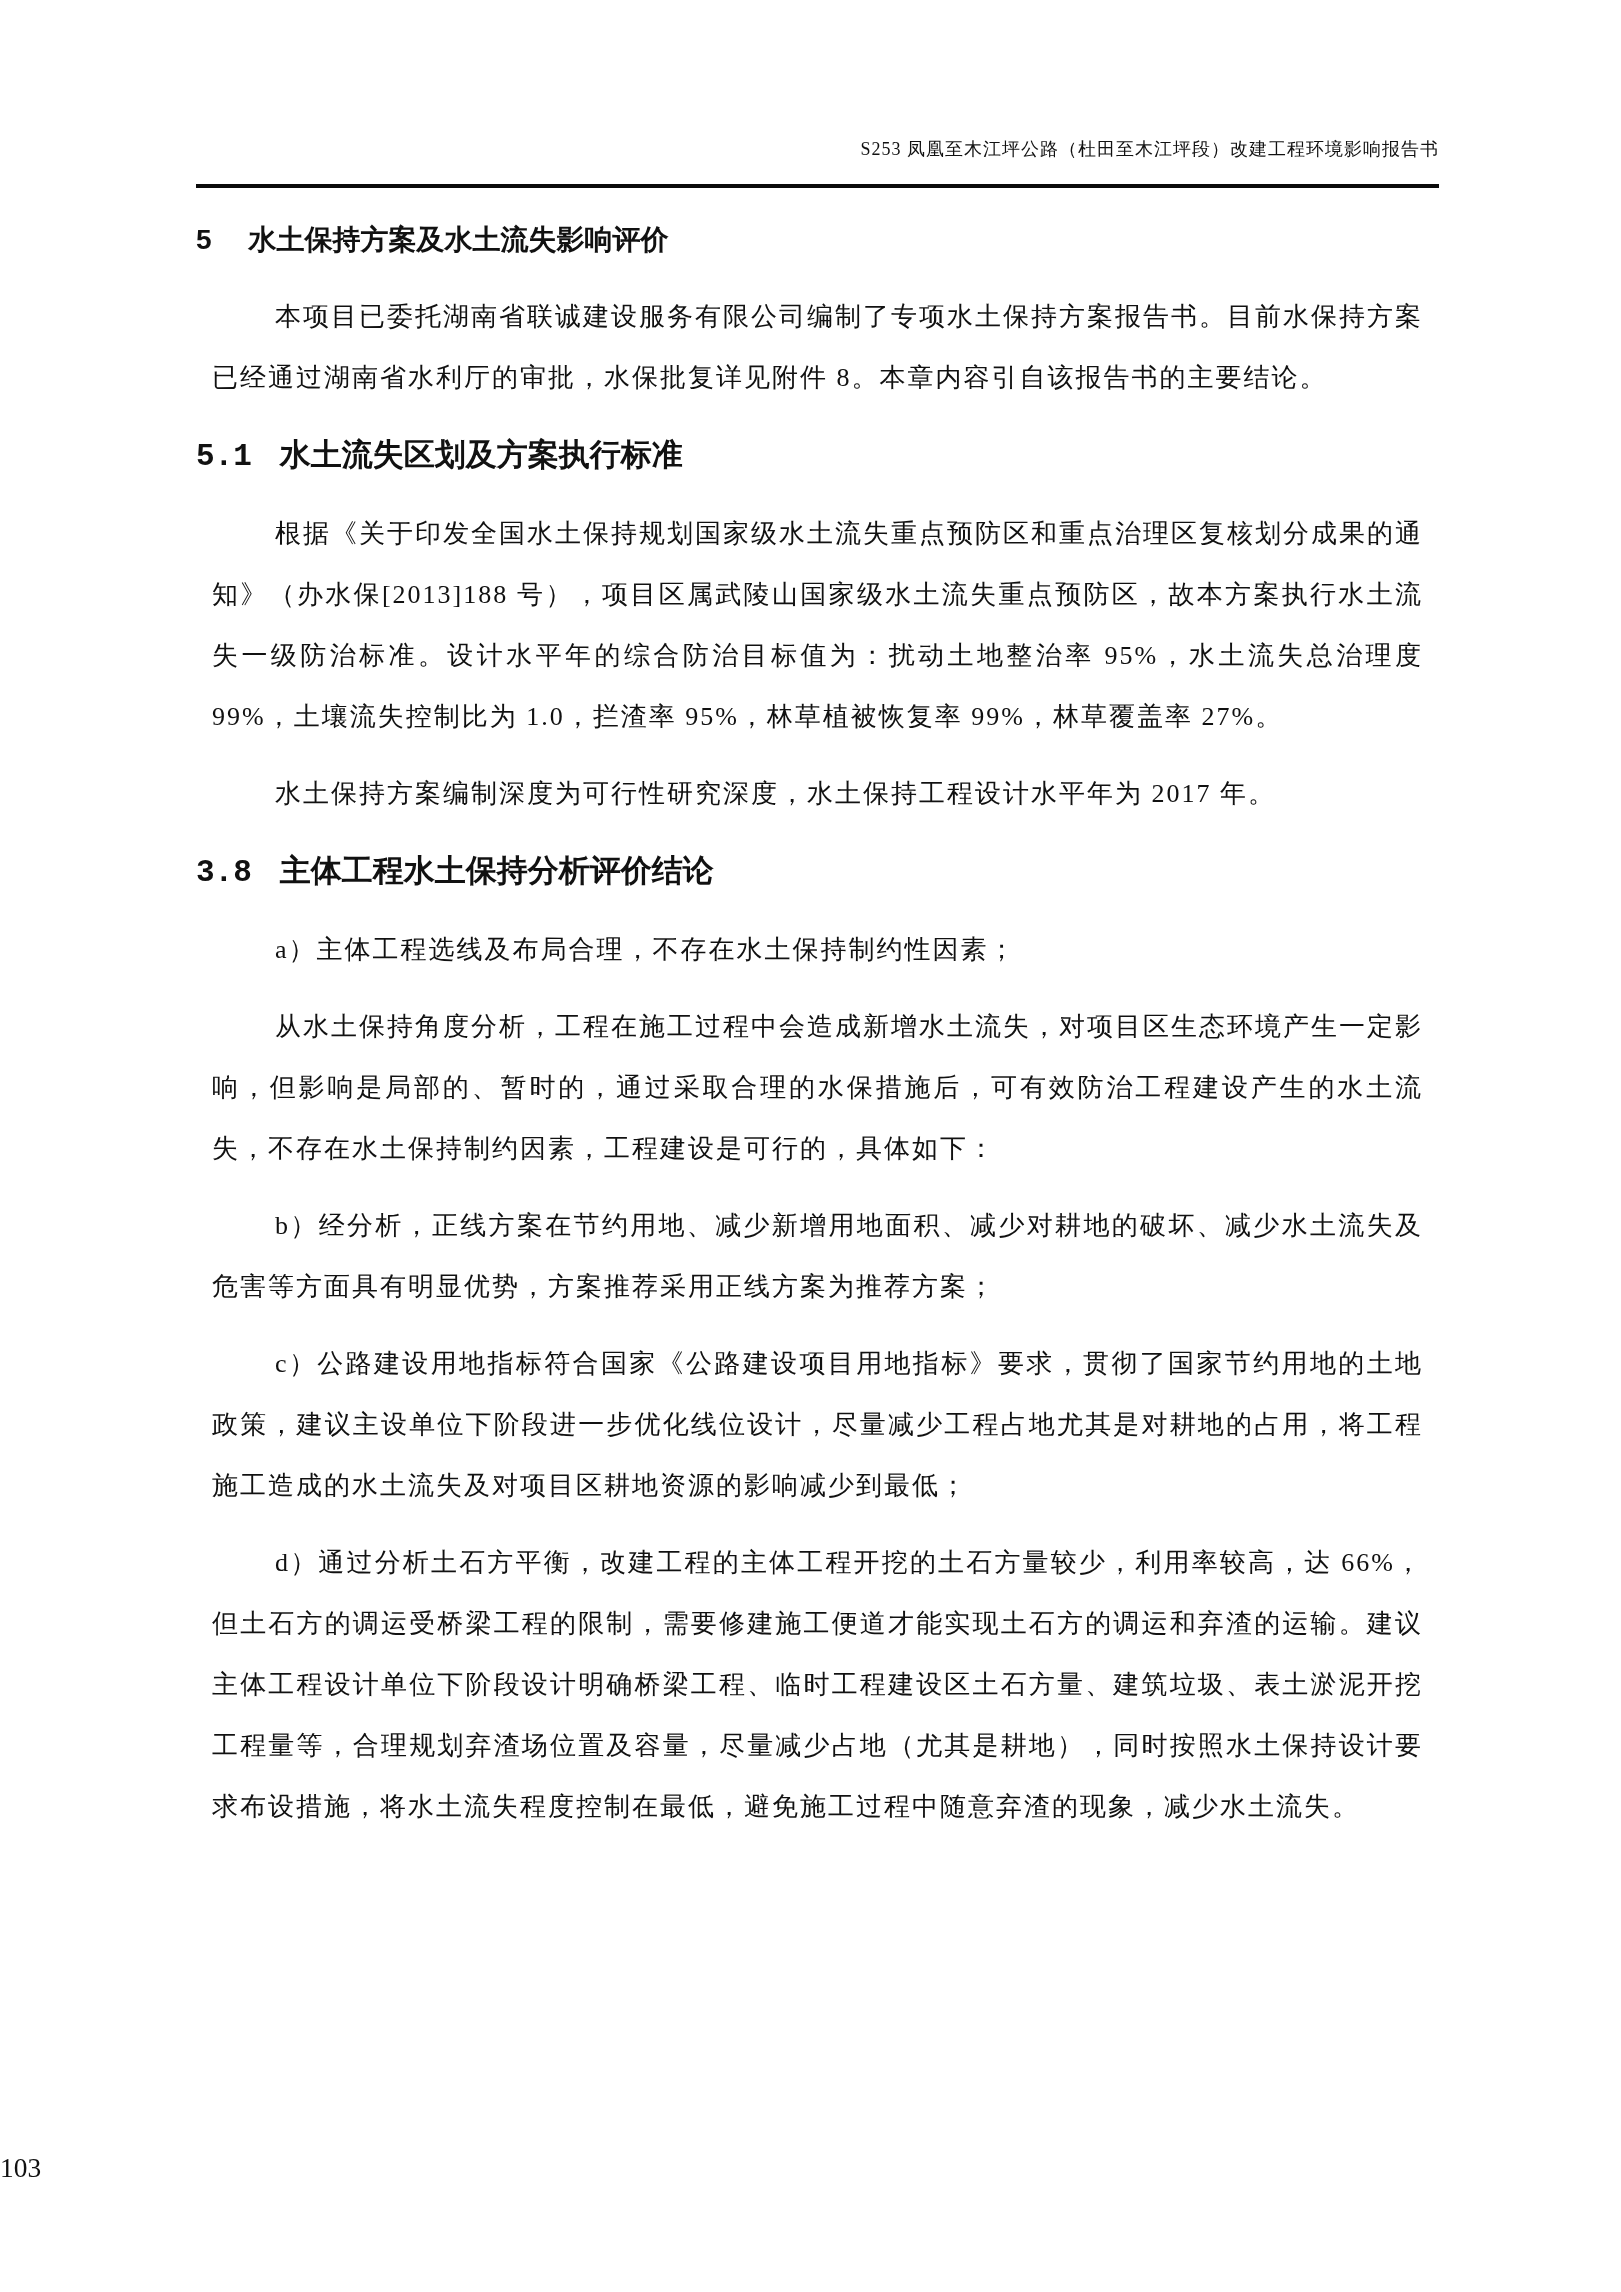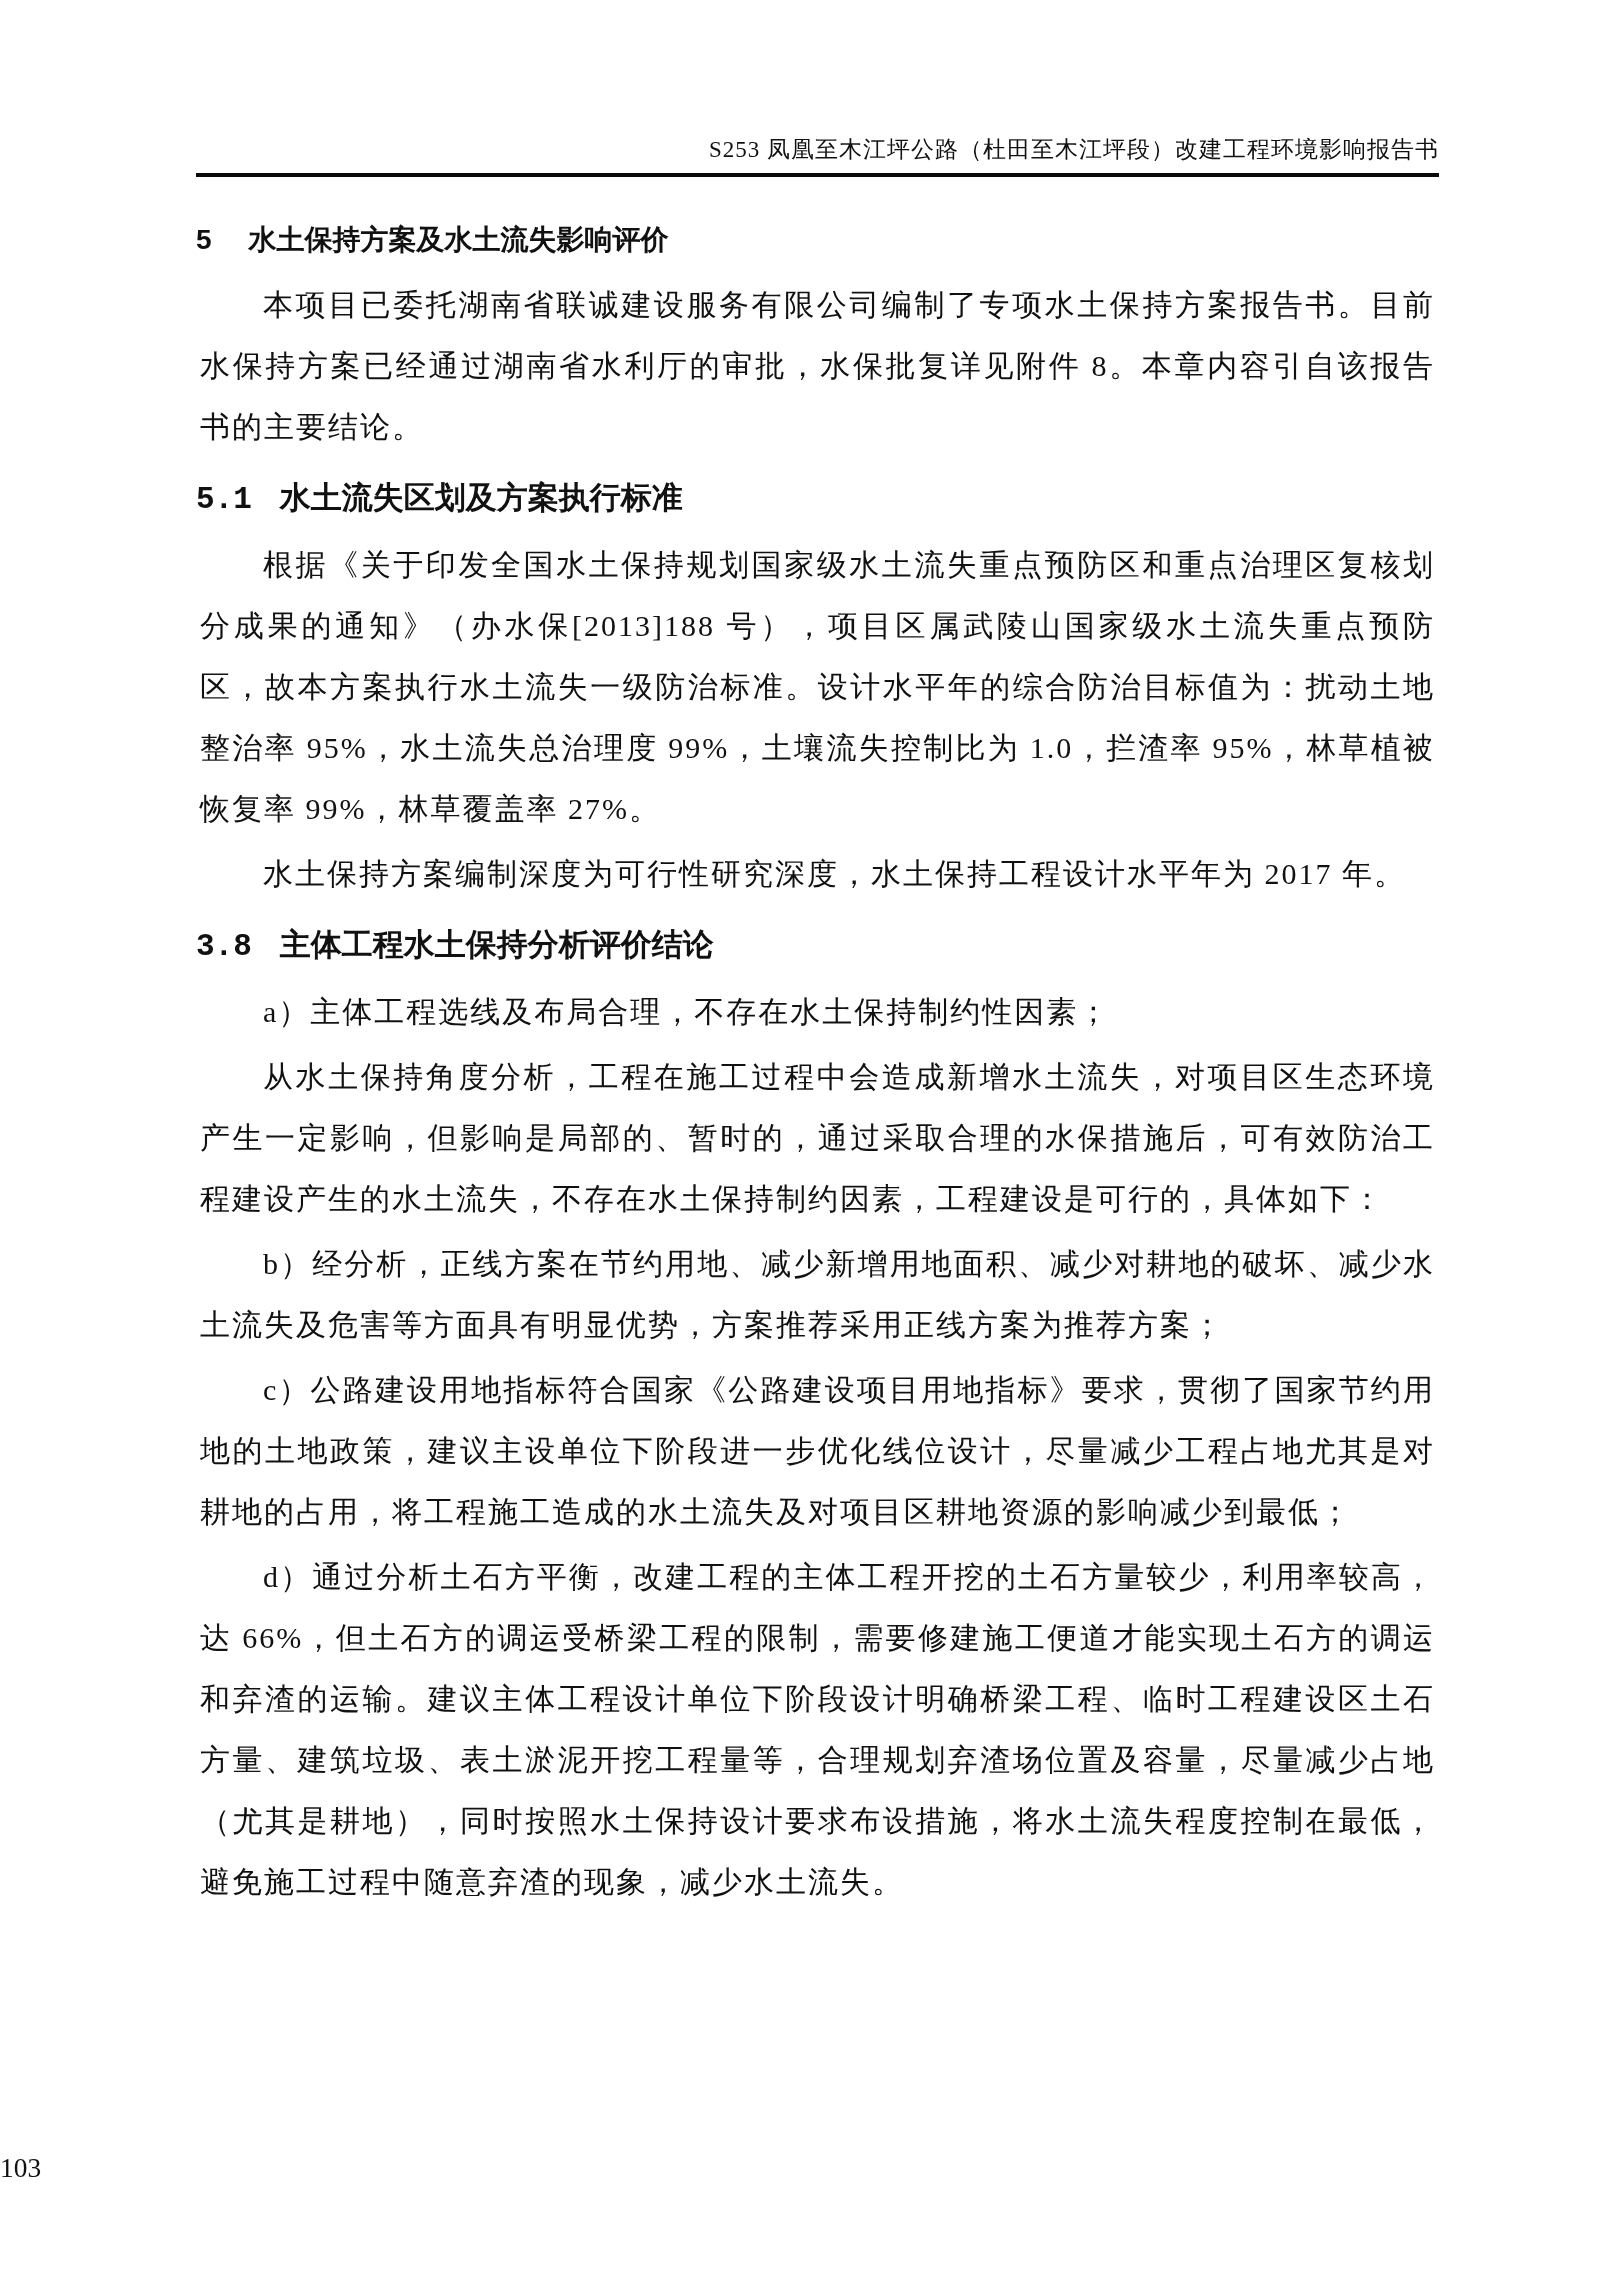--- a/index.html
+++ b/index.html
@@ -12,24 +12,24 @@
     color: #111111;
     font-family: "Liberation Serif", "DejaVu Serif", serif;
     overflow: hidden;
   }
   .running-header {
     position: absolute;
     left: 196px;
     top: 136px;
     width: 1243px;
     text-align: right;
-    font-size: 23px;
+    font-size: 18px;
     line-height: 27.4px;
     letter-spacing: 1px;
-    padding-bottom: 10px;
+    padding-bottom: 21px;
     border-bottom: 4.9px solid #0a0a0a;
     white-space: nowrap;
   }
   .content {
     position: absolute;
     left: 196px;
     top: 209px;
     width: 1243px;
   }
   .h-chapter {
@@ -44,22 +44,22 @@
   .h-section {
     margin: 9.8px 0 0 0;
     font-family: "Liberation Sans", "DejaVu Sans", sans-serif;
     font-weight: bold;
     font-size: 31px;
     line-height: 61px;
     white-space: nowrap;
   }
   .h-section .sec-num { display: inline-block; margin-right: 28px; font-family: Liberation Mono, monospace; }
   .para {
-    margin: 4px;
-    font-size: 30px;
+    margin: 16px;
+    font-size: 26px;
     line-height: 61px;
     letter-spacing: 2px;
     text-align: justify;
     text-align-last: left;
     text-indent: 63px;
   }
   .page-footer {
     position: absolute;
     top: 2152px;
     left: 0;

